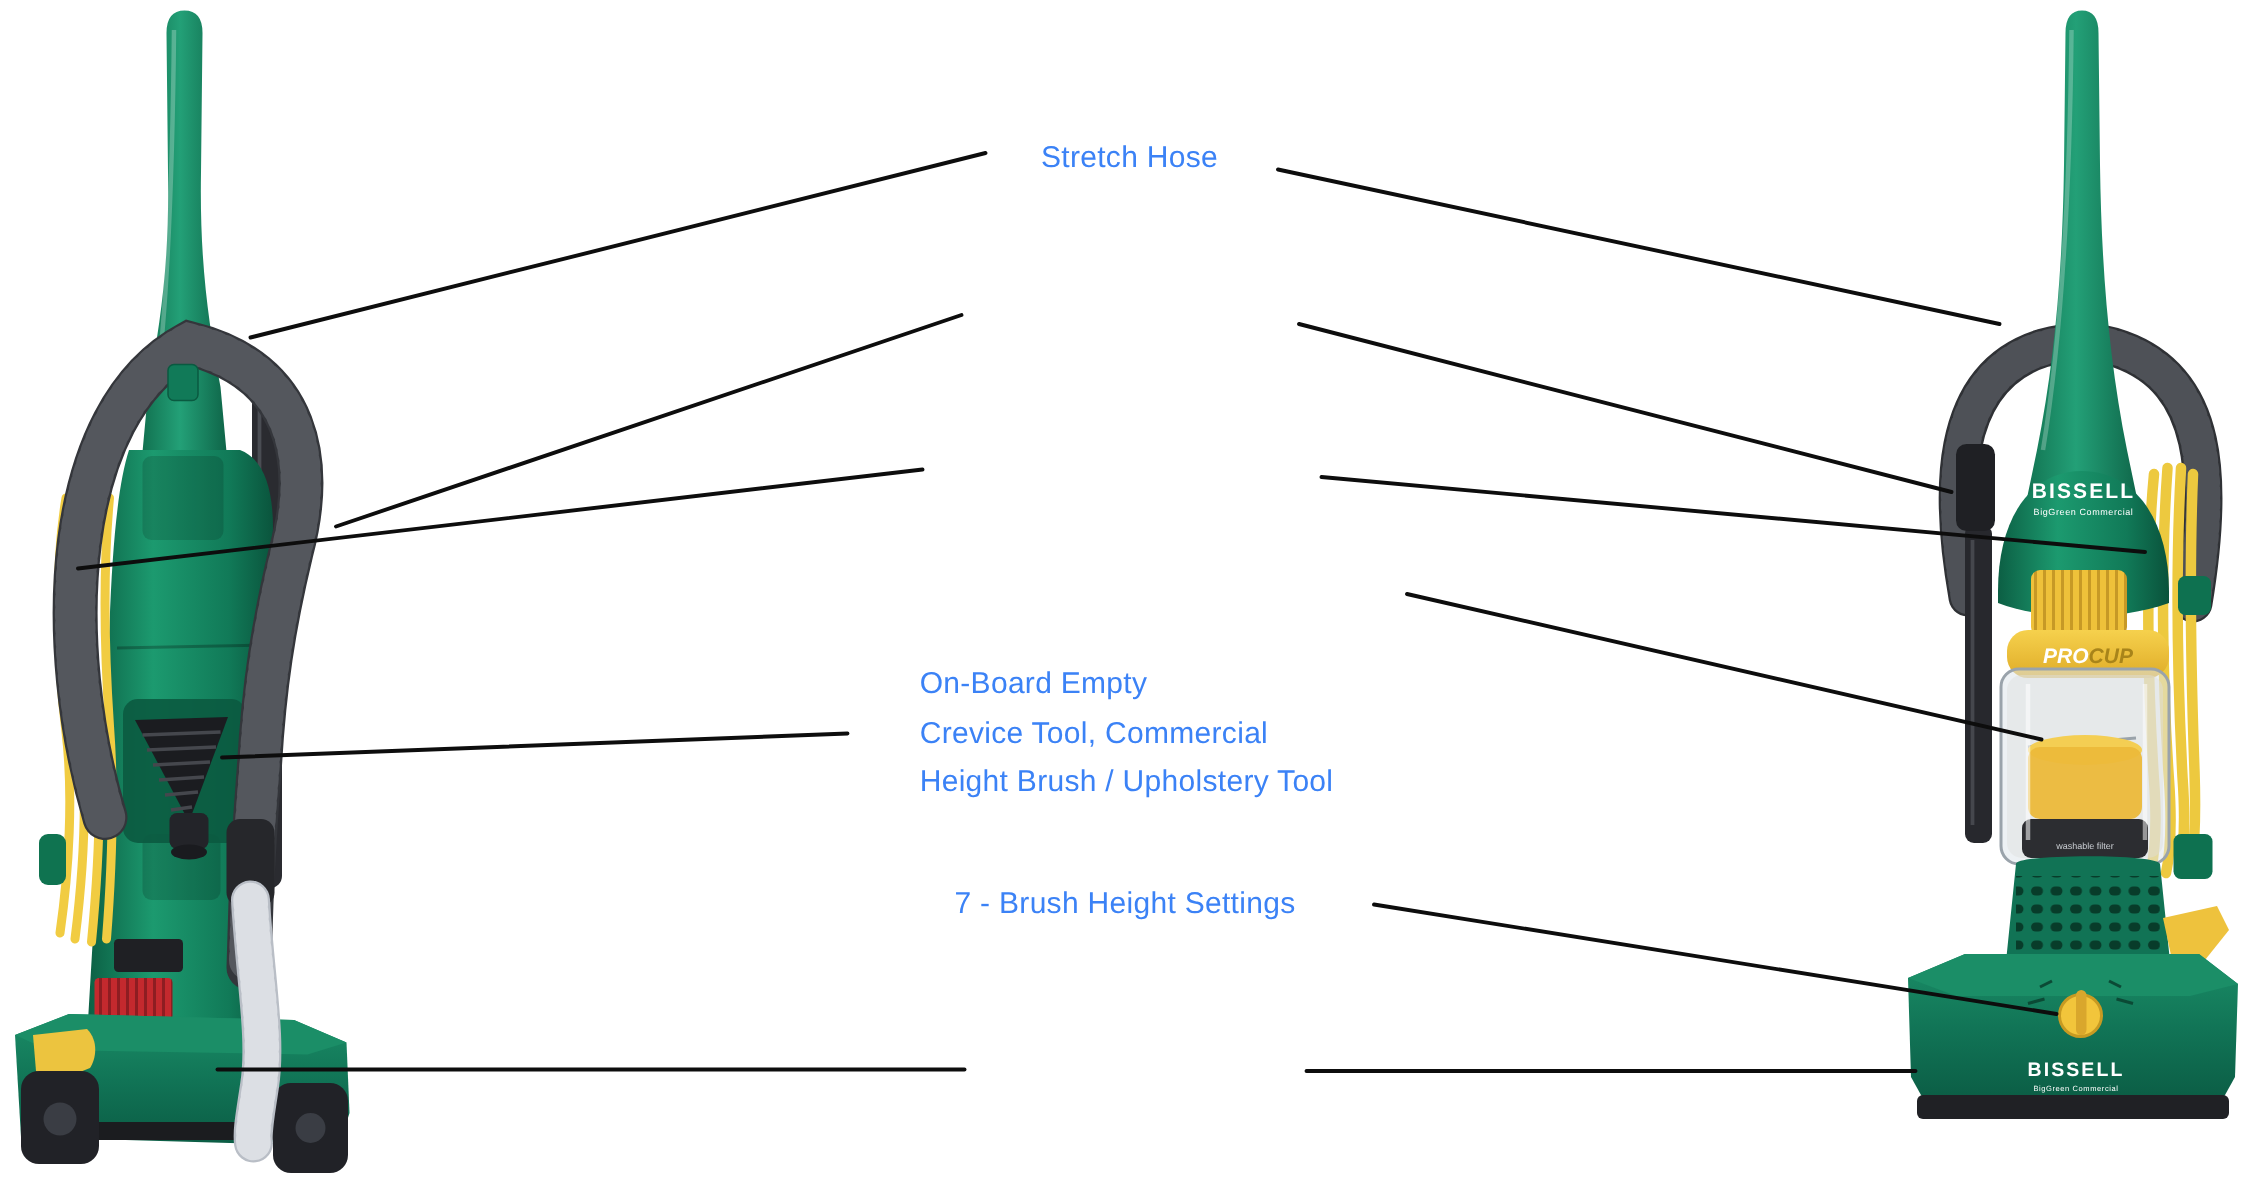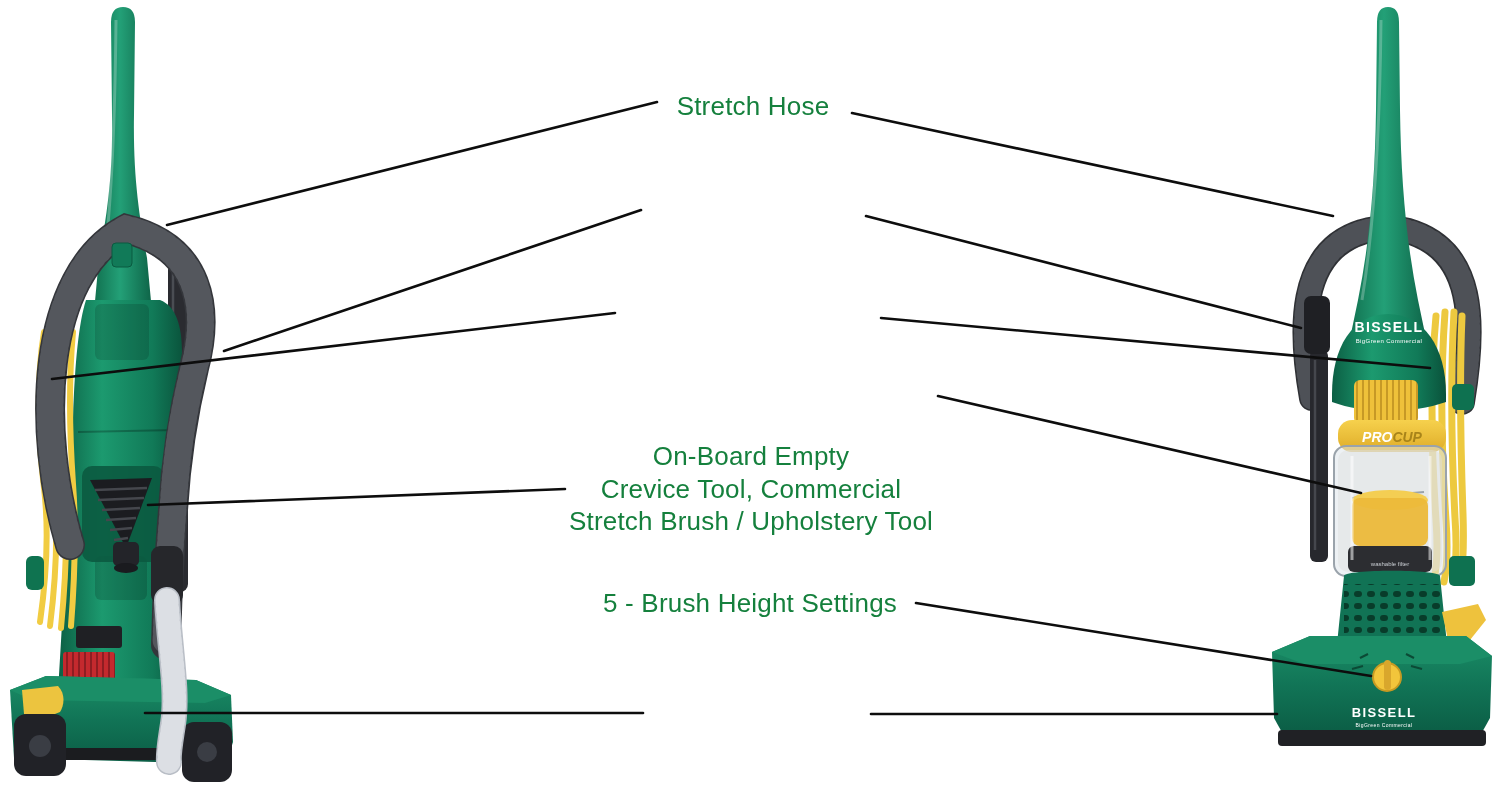--- a/index.html
+++ b/index.html
@@ -1,20 +1,20 @@
 <!DOCTYPE html>
 <html><head>
 <meta charset="utf-8">
 <style>
   html,body{margin:0;padding:0;background:#ffffff;}
   #canvas{position:relative;width:1500px;height:789px;background:#ffffff;overflow:hidden;
           font-family:"Liberation Sans",sans-serif;}
   #scene{position:absolute;left:0;top:0;}
   .callout{position:absolute;transform:translate(-50%,-50%);white-space:nowrap;
-           font-size:26px;color:#15803d;letter-spacing:.2px;text-align:center;z-index:5;}
+           font-size:20px;color:#3b82f6;letter-spacing:.2px;text-align:left;z-index:5;}
   .callout.multi{line-height:32.5px;}
   svg text{font-family:"Liberation Sans",sans-serif;}
   .logo{font-weight:bold;letter-spacing:1.4px;fill:#ffffff;}
   .logo-sub{fill:#ffffff;letter-spacing:.4px;}
 </style>
 </head>
 <body>
 
 <div id="canvas">
 
@@ -200,17 +200,17 @@
     <line x1="916" y1="603" x2="1371" y2="676"></line>
     <line x1="145" y1="713" x2="643" y2="713"></line>
     <line x1="871" y1="714" x2="1277" y2="714"></line>
   </g>
 </svg>
 
 <div class="callout" style="left:753px;top:106px">Stretch Hose</div>
 <div class="callout multi" style="left:751px;top:489px">
   <div>On-Board Empty</div>
   <div>Crevice Tool, Commercial</div>
-  <div>Stretch Brush / Upholstery Tool</div>
+  <div>Height Brush / Upholstery Tool</div>
 </div>
-<div class="callout" style="left:750px;top:603px">5 - Brush Height Settings</div>
+<div class="callout" style="left:750px;top:603px">7 - Brush Height Settings</div>
 
 </div>
 
 </body></html>

